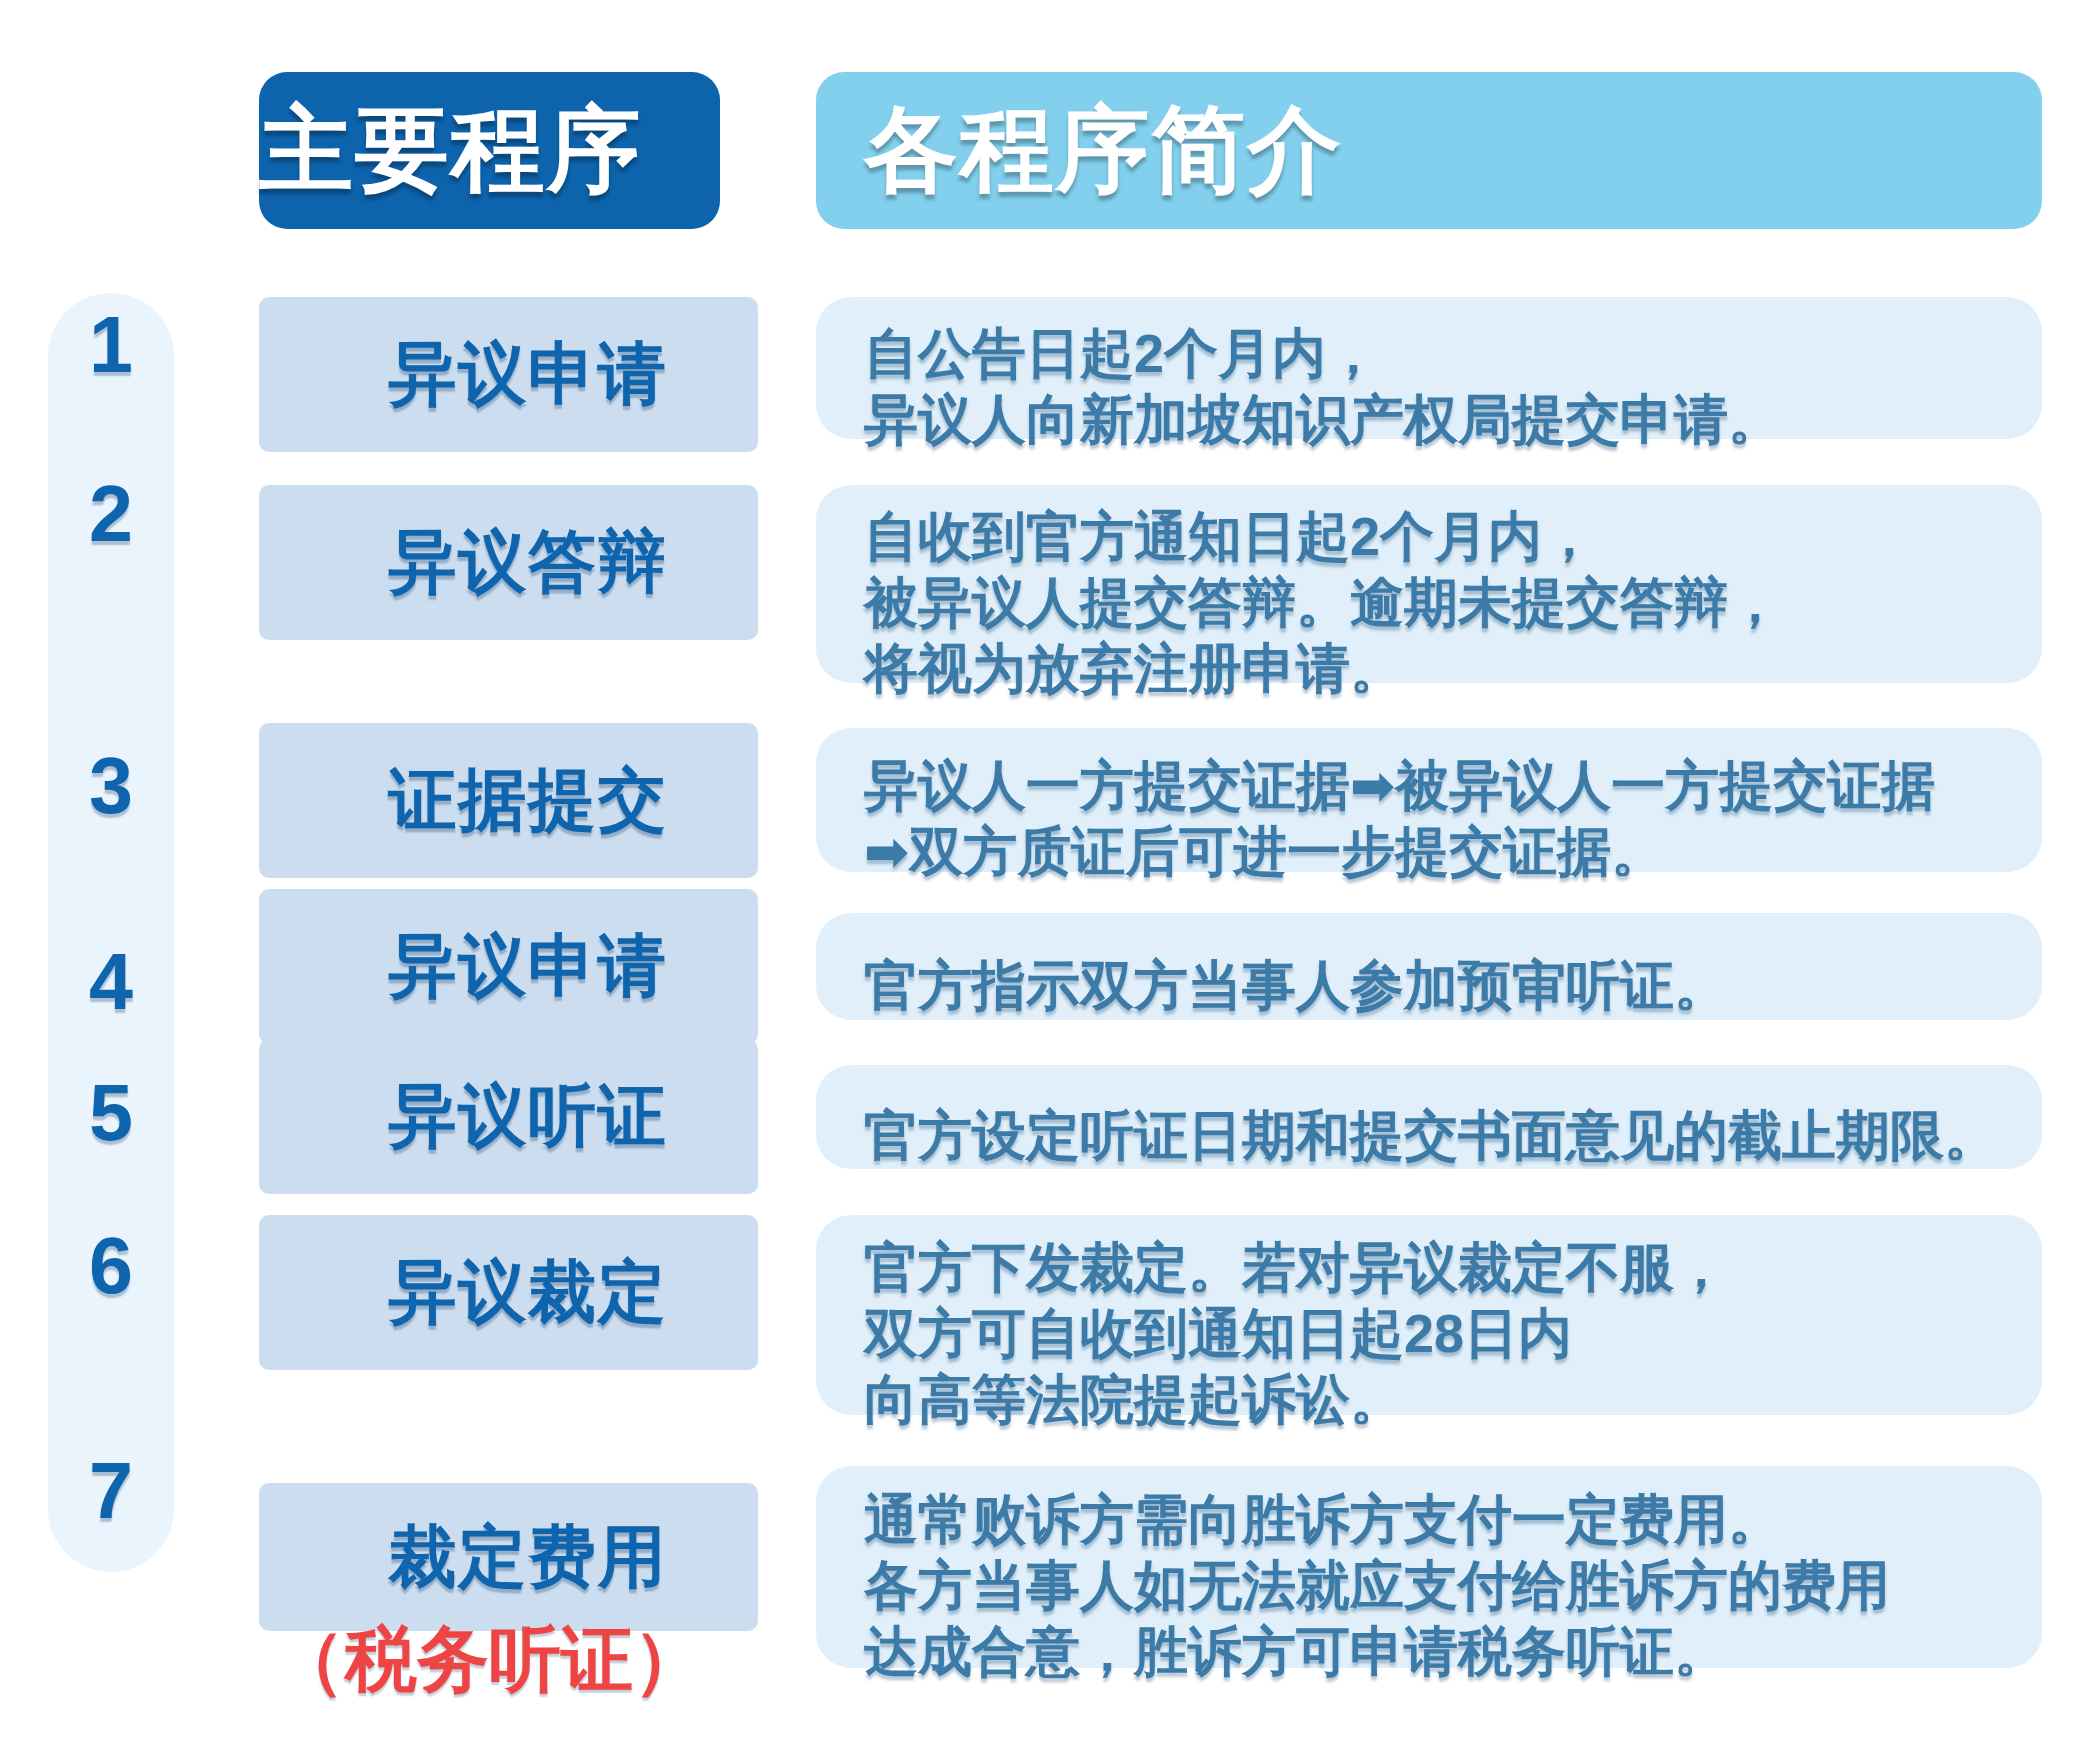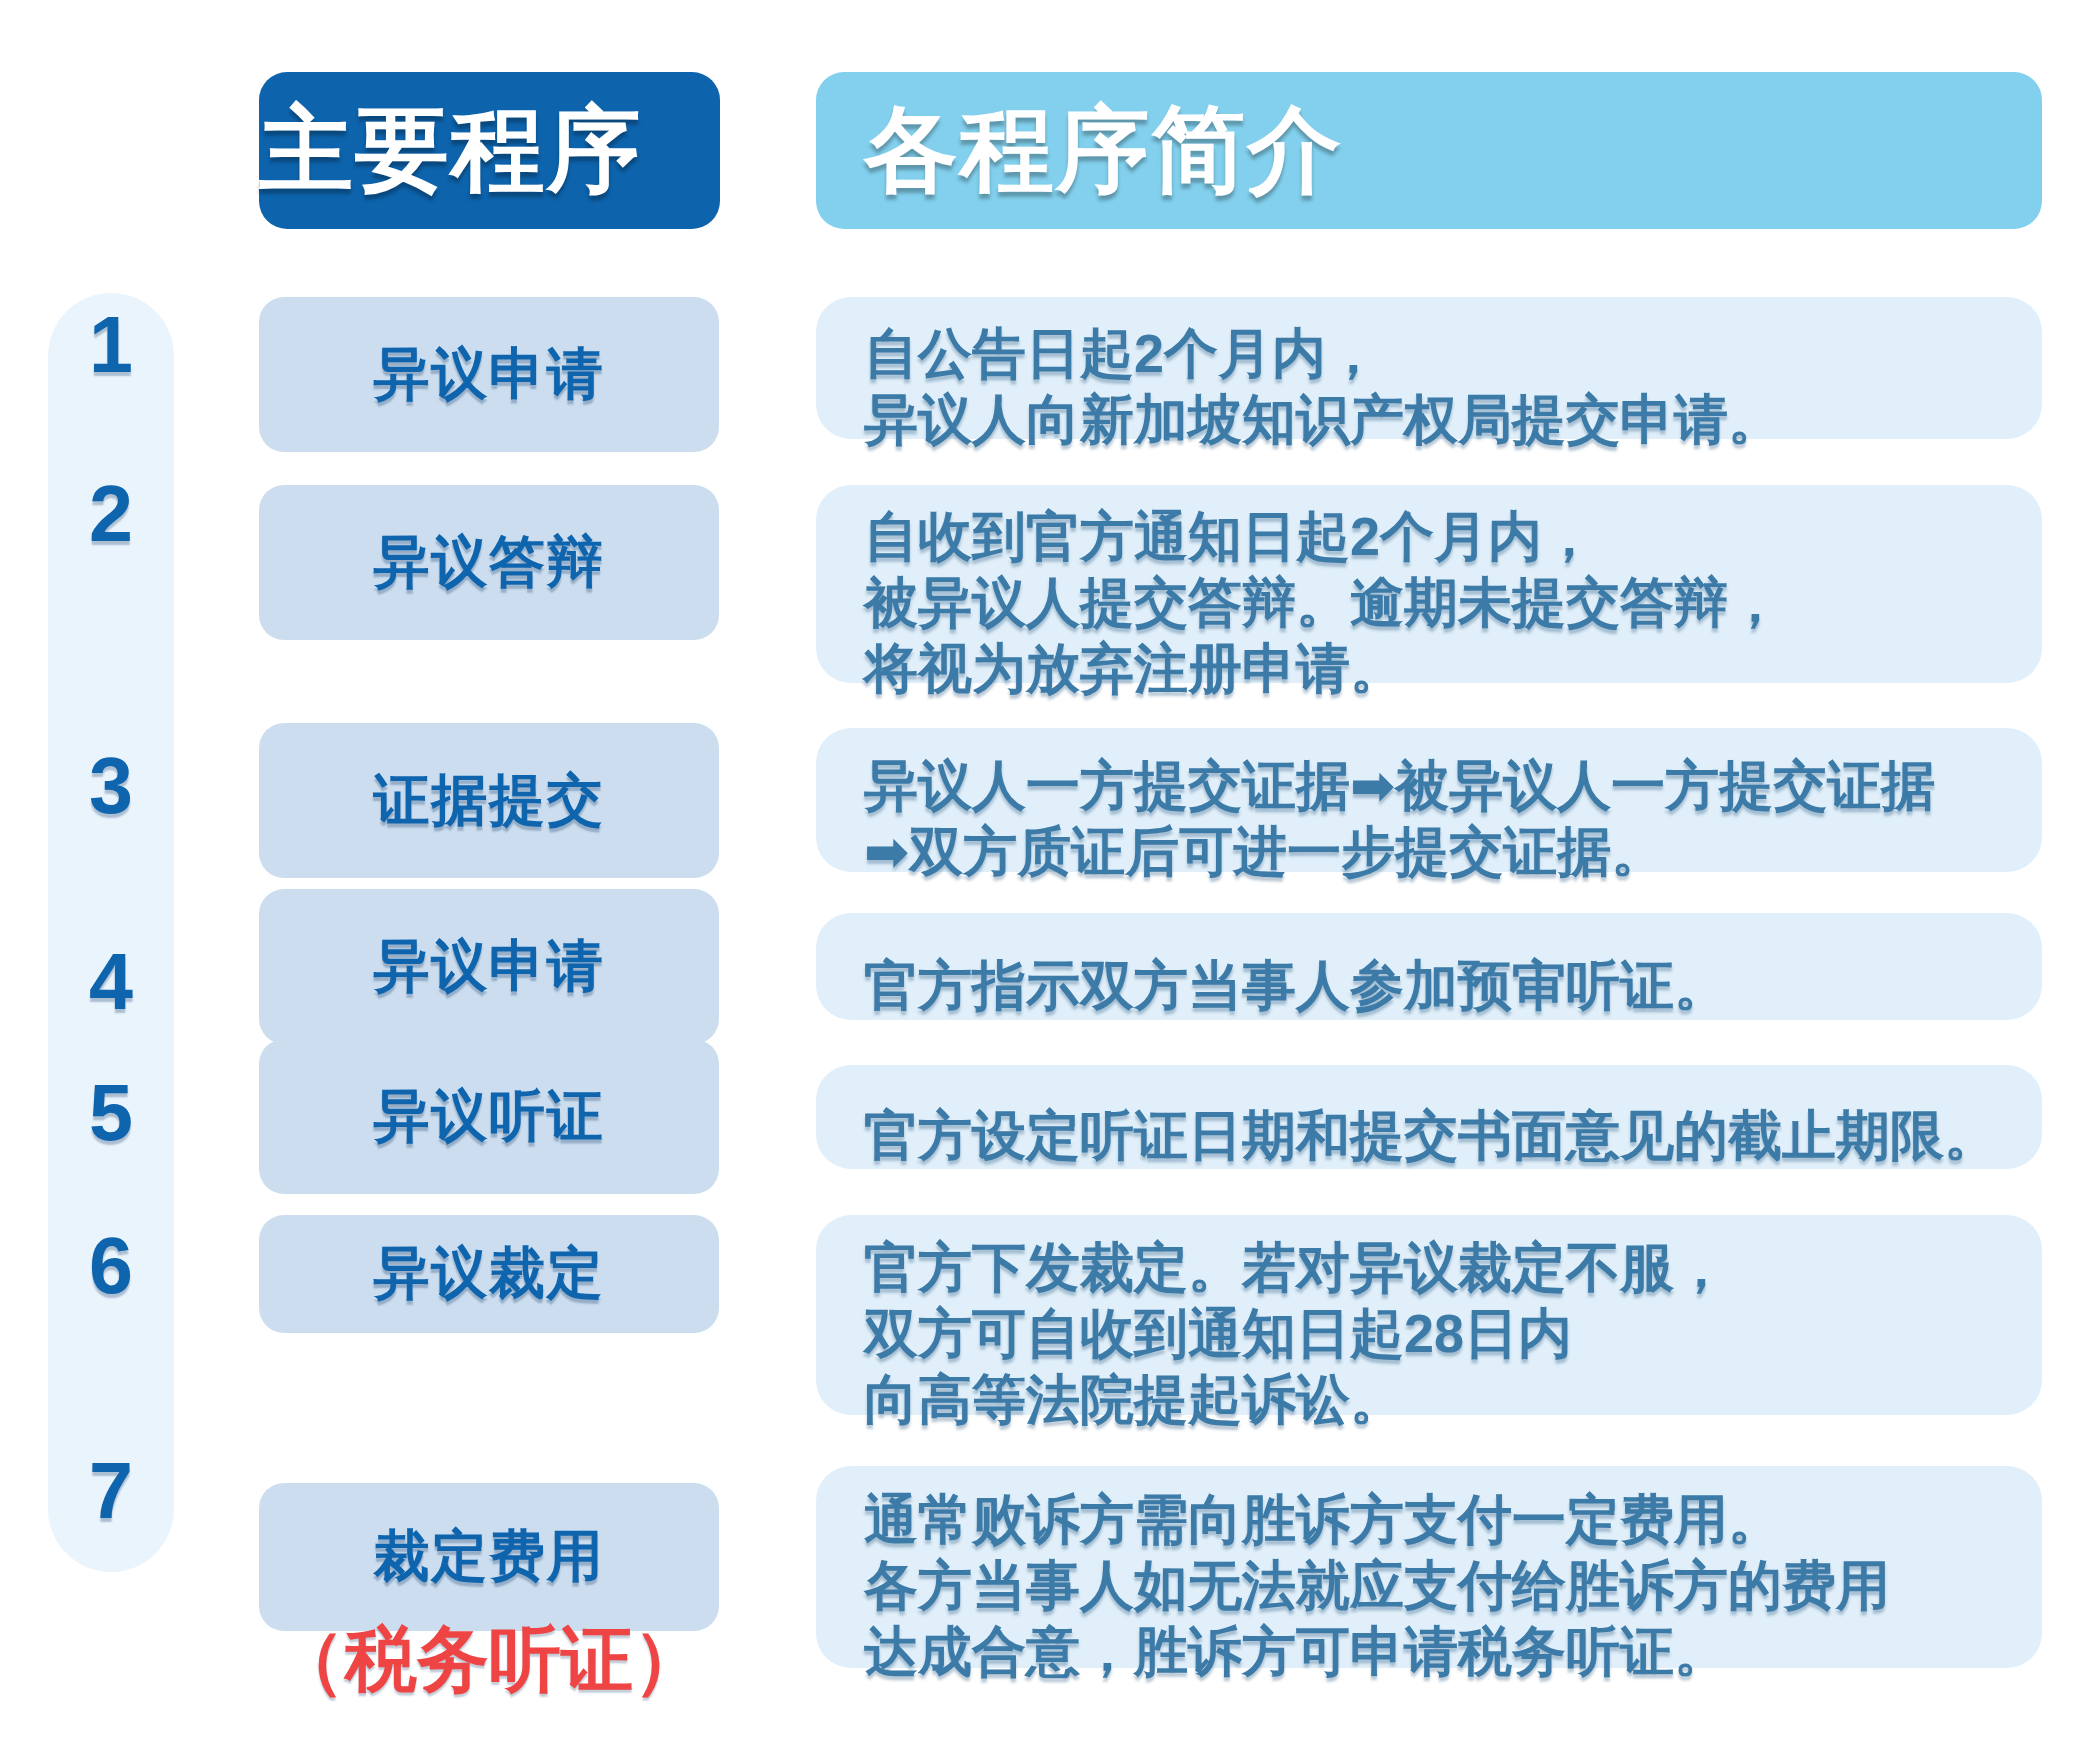--- a/index.html
+++ b/index.html
@@ -28,31 +28,32 @@
     position:absolute;left:48px;width:126px;height:111px;
     display:flex;align-items:center;justify-content:center;
     color:#0f64ae;font-weight:bold;font-size:79px;
     text-shadow:0 3.7px 1.8px rgba(10,50,100,0.28);
   }
   .num.n1{top:289px}.num.n2{top:458px}.num.n3{top:730px}.num.n4{top:926px}
   .num.n5{top:1057px}.num.n6{top:1210px}.num.n7{top:1435px}
 
   
   .lbl{
-    position:absolute;left:259px;width:460px;border-radius:25px;
+    position:absolute;left:259px;width:460px;border-radius:10px;
     background:#cbddee;display:flex;align-items:center;justify-content:center;
-    color:#0f64ae;font-weight:bold;font-size:56px;letter-spacing:1.8px;
+    color:#0f64ae;font-weight:bold;font-size:68px;letter-spacing:1.8px;
     text-shadow:0 3.7px 1.8px rgba(10,50,100,0.28);
+    padding-left:39px;
   }
   .lbl.r1{top:297px;height:155px}
   .lbl.r2{top:485px;height:155px}
   .lbl.r3{top:723px;height:155px}
   .lbl.r4{top:889px;height:155px}
   .lbl.r5{top:1039px;height:155px}
-  .lbl.r6{top:1215px;height:118px}
+  .lbl.r6{top:1215px;height:155px}
   .lbl.r7{top:1483px;height:148px}
 
   .note{
     position:absolute;left:259px;width:460px;top:1623px;height:74px;
     display:flex;align-items:center;justify-content:center;
     color:#ef4444;font-weight:bold;font-size:72px;
     text-shadow:0 2.8px 1.8px rgba(10,50,100,0.25);
   }
 
   

